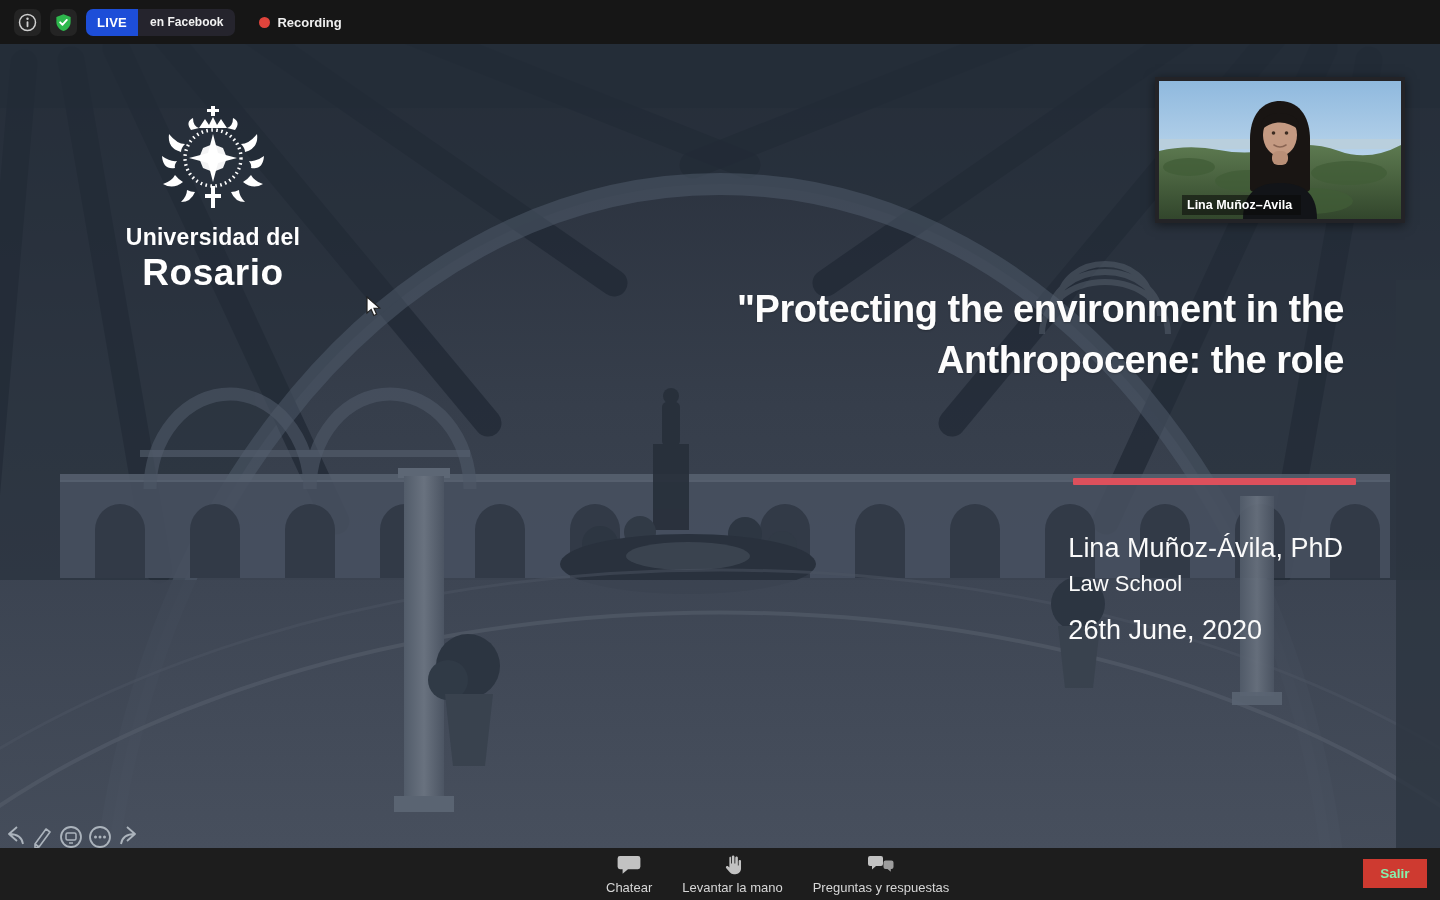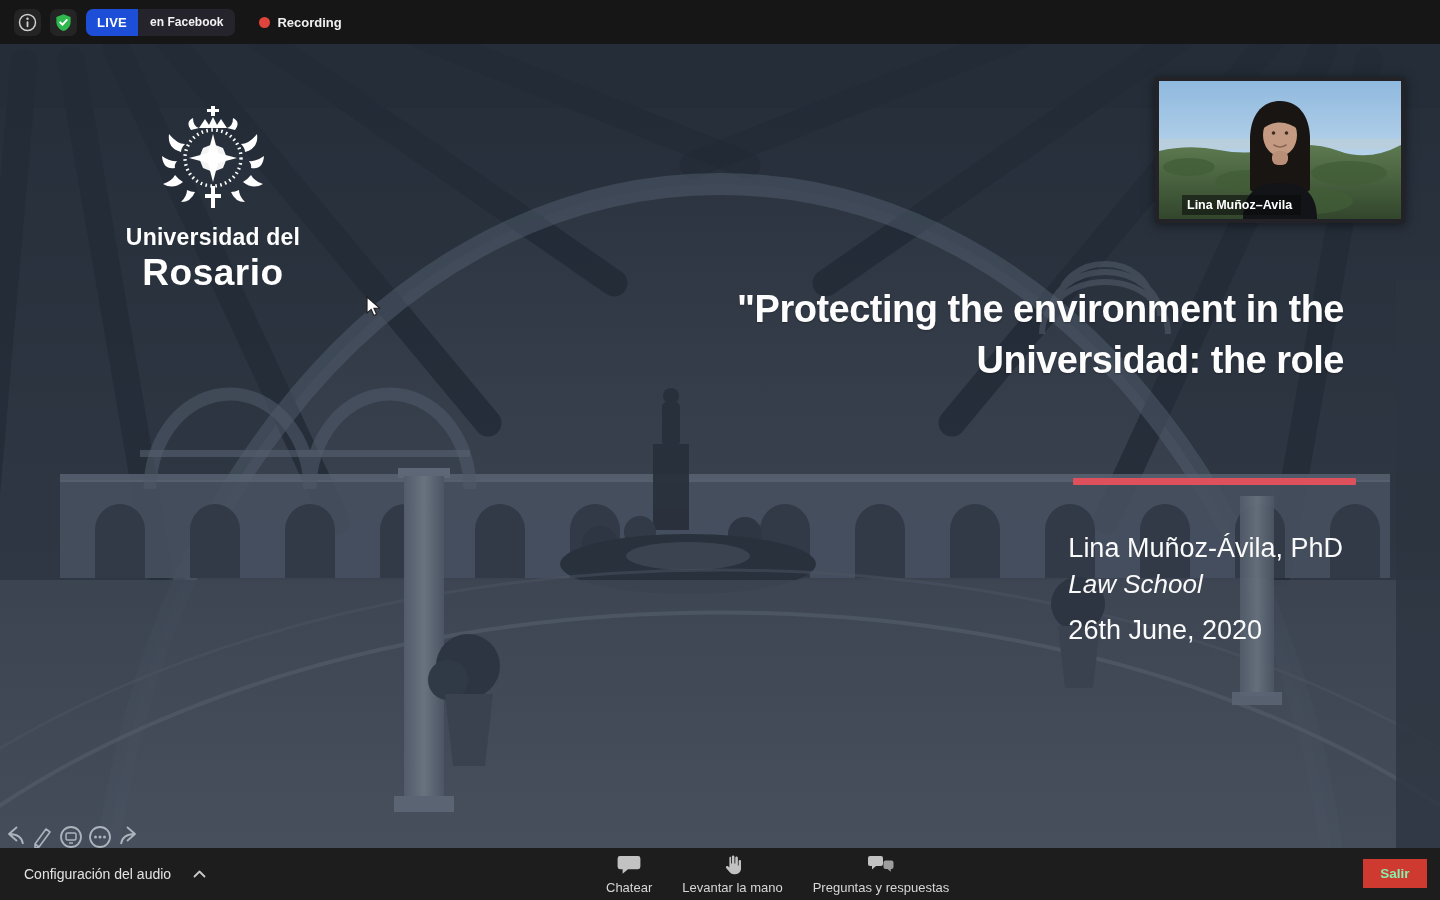--- a/index.html
+++ b/index.html
@@ -32,21 +32,21 @@
   .logo-l1 { font-size:23px; font-weight:bold; letter-spacing:.2px; }
   .logo-l2 { font-size:37px; font-weight:bold; letter-spacing:.5px; margin-top:1px; }
 
   .title-block { position:absolute; top:240px; right:96px; text-align:right;
     color:#fdfdfd; font-weight:bold; font-size:38px; line-height:51px; letter-spacing:-.5px;
     text-shadow:0 1px 2px rgba(0,0,0,.25); width:1000px; }
   .accent-line { position:absolute; top:434px; right:84px; width:283px; height:7px;
     background:#dd505c; border-radius:1px; }
   .speaker-block { position:absolute; top:486px; right:97px; text-align:left; color:#fafafa; }
   .speaker-name { font-size:27px; line-height:36px; }
-  .speaker-affil { font-size:26px; line-height:36px;font-style:italic; }
+  .speaker-affil { font-size:22px; line-height:36px; }
   .speaker-date { font-size:27px; line-height:36px; margin-top:10px; }
 
   
   .vid-wrap { position:absolute; left:1155px; top:33px; width:250px; height:146px;
     background:#232327; padding:4px; box-shadow:0 2px 10px rgba(0,0,0,.5); z-index:5; }
   .vid { position:relative; width:242px; height:138px; overflow:hidden; }
   .vid-name { position:absolute; left:4px; bottom:4px; background:rgba(10,10,10,.55);
     color:#fff; font-size:12.5px; font-weight:bold; padding:3px 9px 3px 5px;margin-left:19px; }
 
   
@@ -239,21 +239,21 @@
           <rect x="44" y="88" width="16" height="4"></rect>
         </g>
         <circle cx="52" cy="52" r="28" fill="none" stroke="#fff" stroke-width="3.4" stroke-dasharray="1.6 3.4"></circle>
       </svg>
       <div class="logo-l1">Universidad del</div>
       <div class="logo-l2">Rosario</div>
     </div>
 
     <div class="title-block">
       <div>"Protecting the environment in the</div>
-      <div>Universidad: the role</div>
+      <div>Anthropocene: the role</div>
     </div>
 
     <div class="accent-line"></div>
 
     <div class="speaker-block">
       <div class="speaker-name">Lina Muñoz-Ávila, PhD</div>
       <div class="speaker-affil">Law School</div>
       <div class="speaker-date">26th June, 2020</div>
     </div>
 
@@ -315,28 +315,20 @@
         <path d="M11,3 L19,10 L11,17 M19,10 C11,10 6,13 5,20" fill="none" stroke="#b7bfc7" stroke-width="1.8" stroke-linejoin="round"></path>
       </svg>
     </div>
 
     <svg class="cursor" width="16" height="22" viewBox="0 0 16 22">
       <path d="M1,1 L1,17 L5.2,13.4 L7.8,19.5 L10.6,18.2 L8,12.3 L13.6,12 Z" fill="#fff" stroke="#222" stroke-width="1.2"></path>
     </svg>
   </div>
 
   <div class="bottombar">
-    <div class="audio-settings">
-      <span class="audio-label">Configuración del audio</span>
-      <span class="audio-caret">
-        <svg width="13" height="8" viewBox="0 0 13 8">
-          <polyline points="1.5,6.5 6.5,1.5 11.5,6.5" fill="none" stroke="#c9c9c9" stroke-width="1.8" stroke-linecap="round" stroke-linejoin="round"></polyline>
-        </svg>
-      </span>
-    </div>
 
     <div class="bb-center">
       <div class="bb-btn">
         <svg width="24" height="21" viewBox="0 0 24 21">
           <path d="M3,1 h18 a2.4,2.4 0 0 1 2.4,2.4 v8.4 a2.4,2.4 0 0 1 -2.4,2.4 h-10 l-5.4,4.6 v-4.6 h-2.6 a2.4,2.4 0 0 1 -2.4,-2.4 v-8.4 a2.4,2.4 0 0 1 2.4,-2.4 Z" fill="#c2c2c2"></path>
         </svg>
         <span class="bb-label">Chatear</span>
       </div>
       <div class="bb-btn">
         <svg width="22" height="21" viewBox="0 0 22 22">

